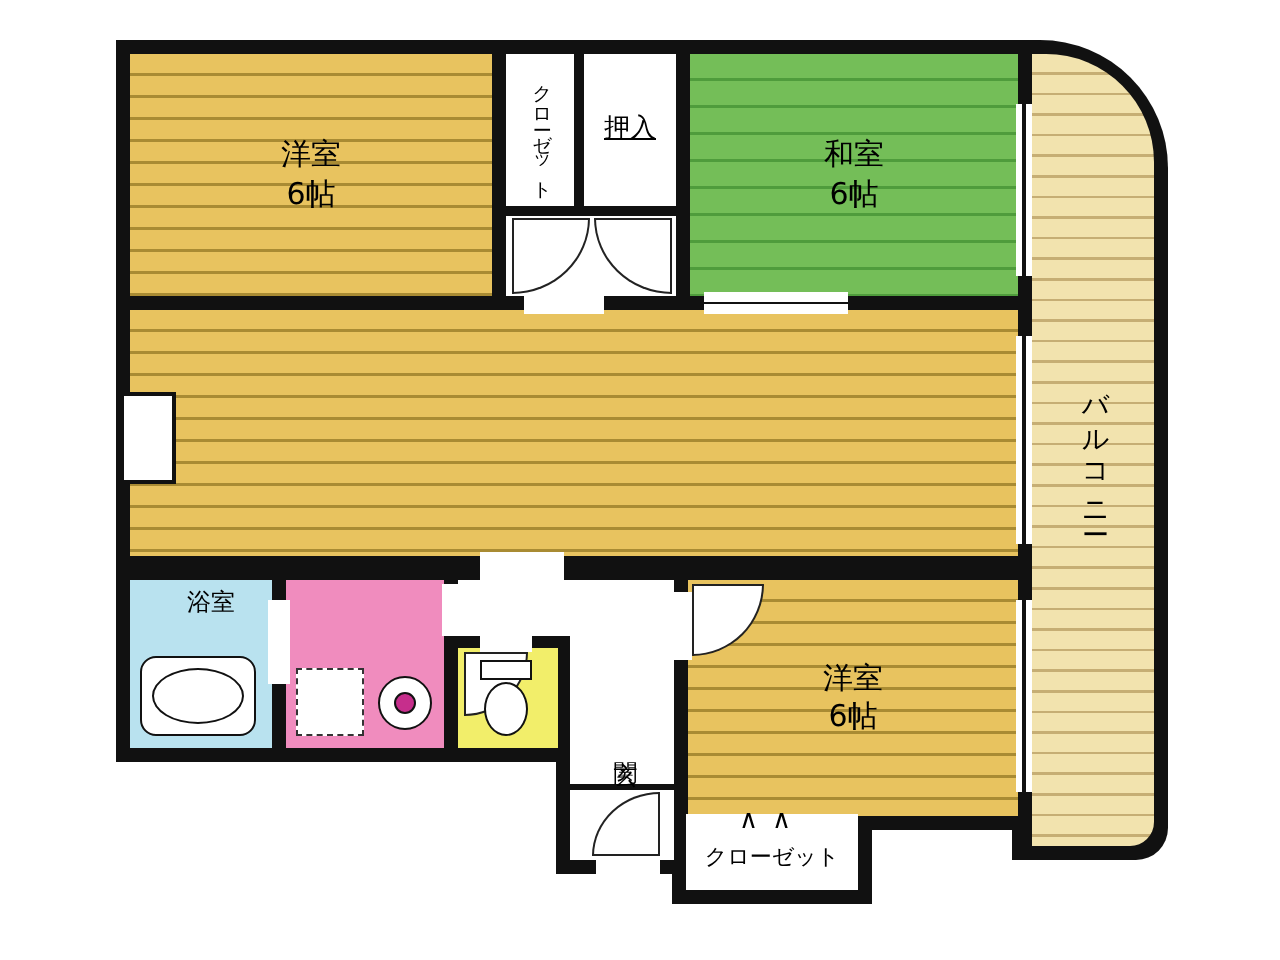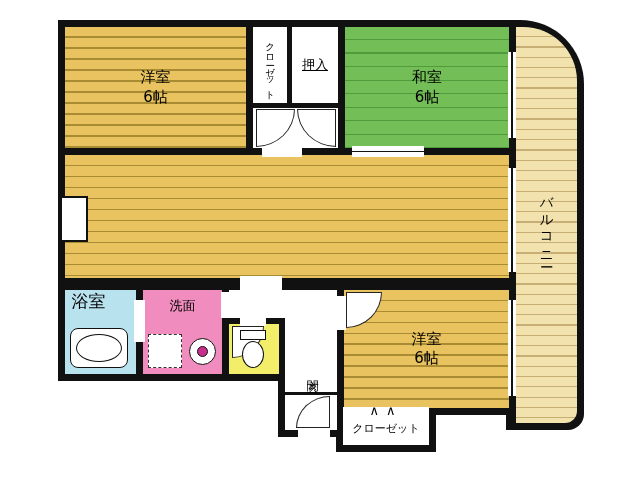--- a/index.html
+++ b/index.html
@@ -112,22 +112,21 @@
     <span>洋室</span>
     <span>6帖</span>
   </div>
   <div class="label vert" style="left:255px;top:30px;width:30px;height:72px;font-size:9.5px;letter-spacing:1px;">クローゼット</div>
   <div class="label" style="left:292px;top:27px;width:46px;height:76px;font-size:13px;text-decoration:underline;">押入</div>
   <div class="label" style="left:345px;top:27px;width:164px;height:121px;font-size:15px;">
     <span>和室</span>
     <span>6帖</span>
   </div>
   <div class="label vert" style="left:516px;top:150px;width:61px;height:150px;font-size:13.5px;letter-spacing:3px;">バルコニー</div>
-  <div class="label" style="left:53px;top:294px;width:71px;height:16px;font-size:17px;font-family:Liberation Serif, serif;">浴室</div>
-  <div class="label" style="left:143px;top:298px;width:79px;height:16px;font-size:13px;">洗面</div>
+  <div class="label" style="left:70px;top:294px;width:71px;height:16px;font-size:12px;font-family:Liberation Serif, serif;">浴室</div>
   <div class="label vert" style="left:295px;top:352px;width:34px;height:38px;font-size:12px;">玄関</div>
   <div class="label" style="left:344px;top:290px;width:165px;height:118px;font-size:15px;">
     <span>洋室</span>
     <span>6帖</span>
   </div>
   <div class="label" style="left:343px;top:419px;width:86px;height:20px;font-size:11px;">クローゼット</div>
 
 </div>
 
 </body></html>

